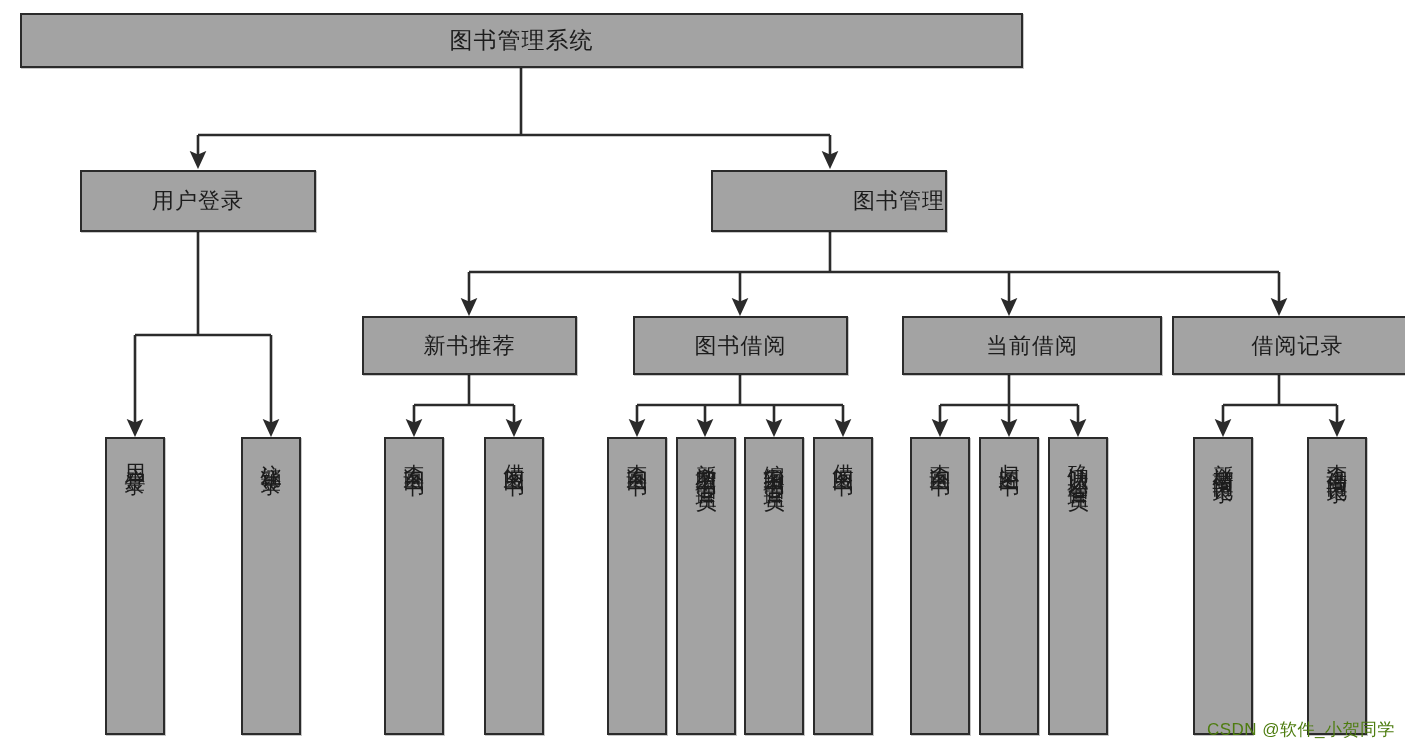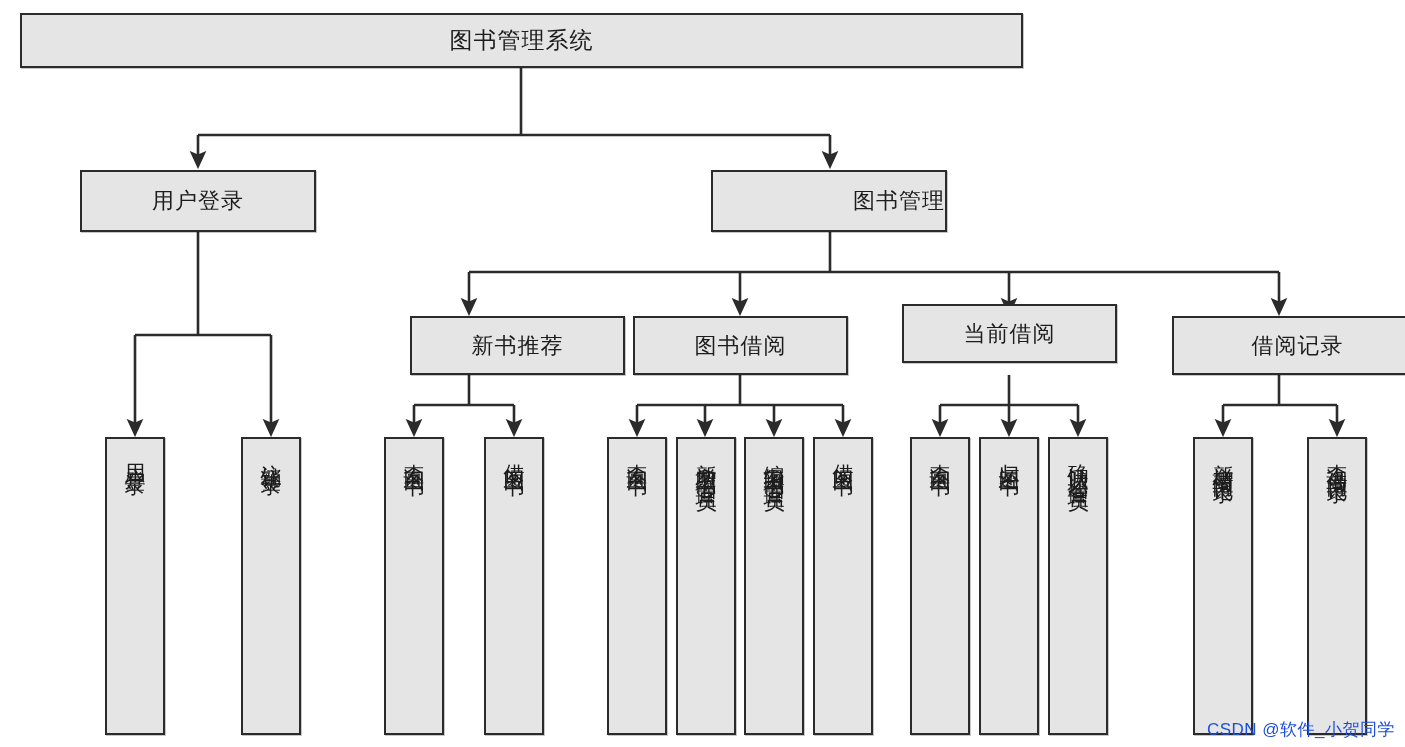--- a/index.html
+++ b/index.html
@@ -9,21 +9,21 @@
     font-family:"Liberation Sans","DejaVu Sans",sans-serif;
     color:#1a1a1a;
     overflow:hidden;
     position:relative;
   }
   #diagram{position:absolute;left:0;top:0;width:1405px;height:747px;}
   .node{
     position:absolute;
     box-sizing:border-box;
     border:2.5px solid #2b2b2b;
-    background:#e5e5e5;
+    background:#a3a3a3;
     display:flex;
     align-items:center;
     justify-content:center;
     box-shadow:1px 1px 0 rgba(0,0,0,0.22);
   }
   .node .lbl{
     font-size:22px;
     letter-spacing:1px;
     line-height:1.15;
     color:#1c1c1c;
@@ -42,21 +42,21 @@
     line-height:1.05;
     white-space:nowrap;
     height:auto;
   }
   svg.links{position:absolute;left:0;top:0;width:1405px;height:747px;pointer-events:none;}
   .watermark{
     position:absolute;
     right:10px;
     bottom:6px;
     font-size:17px;
-    color:#1d4ed8;
+    color:#4d7c0f;
     letter-spacing:0.5px;
     white-space:nowrap;
   }
 </style>
 </head>
 <body>
 
 <div id="diagram">
 
   <svg class="links" viewBox="0 0 1405 747" xmlns="http://www.w3.org/2000/svg">
@@ -113,27 +113,27 @@
     <span class="lbl">图书管理系统</span>
   </div>
 
   <div class="node" style="left:80px;top:170px;width:236px;height:62px;">
     <span class="lbl">用户登录</span>
   </div>
   <div class="node" style="left:711px;top:170px;width:236px;height:62px;justify-content:flex-end;">
     <span class="lbl">图书管理</span>
   </div>
 
-  <div class="node" style="left:362px;top:316px;width:215px;height:59px;margin-left:48px;">
+  <div class="node" style="left:362px;top:316px;width:215px;height:59px;">
     <span class="lbl">新书推荐</span>
   </div>
   <div class="node" style="left:633px;top:316px;width:215px;height:59px;justify-content:center;">
     <span class="lbl">图书借阅</span>
   </div>
-  <div class="node" style="left:902px;top:304px;width:215px;height:59px;">
+  <div class="node" style="left:902px;top:316px;width:260px;height:59px;">
     <span class="lbl">当前借阅</span>
   </div>
   <div class="node" style="left:1172px;top:316px;width:251px;height:59px;">
     <span class="lbl">借阅记录</span>
   </div>
 
   <div class="node leaf" style="left:105px;top:437px;width:60px;height:298px;">
     <span class="lbl">用户登录</span>
   </div>
   <div class="node leaf" style="left:241px;top:437px;width:60px;height:298px;">

